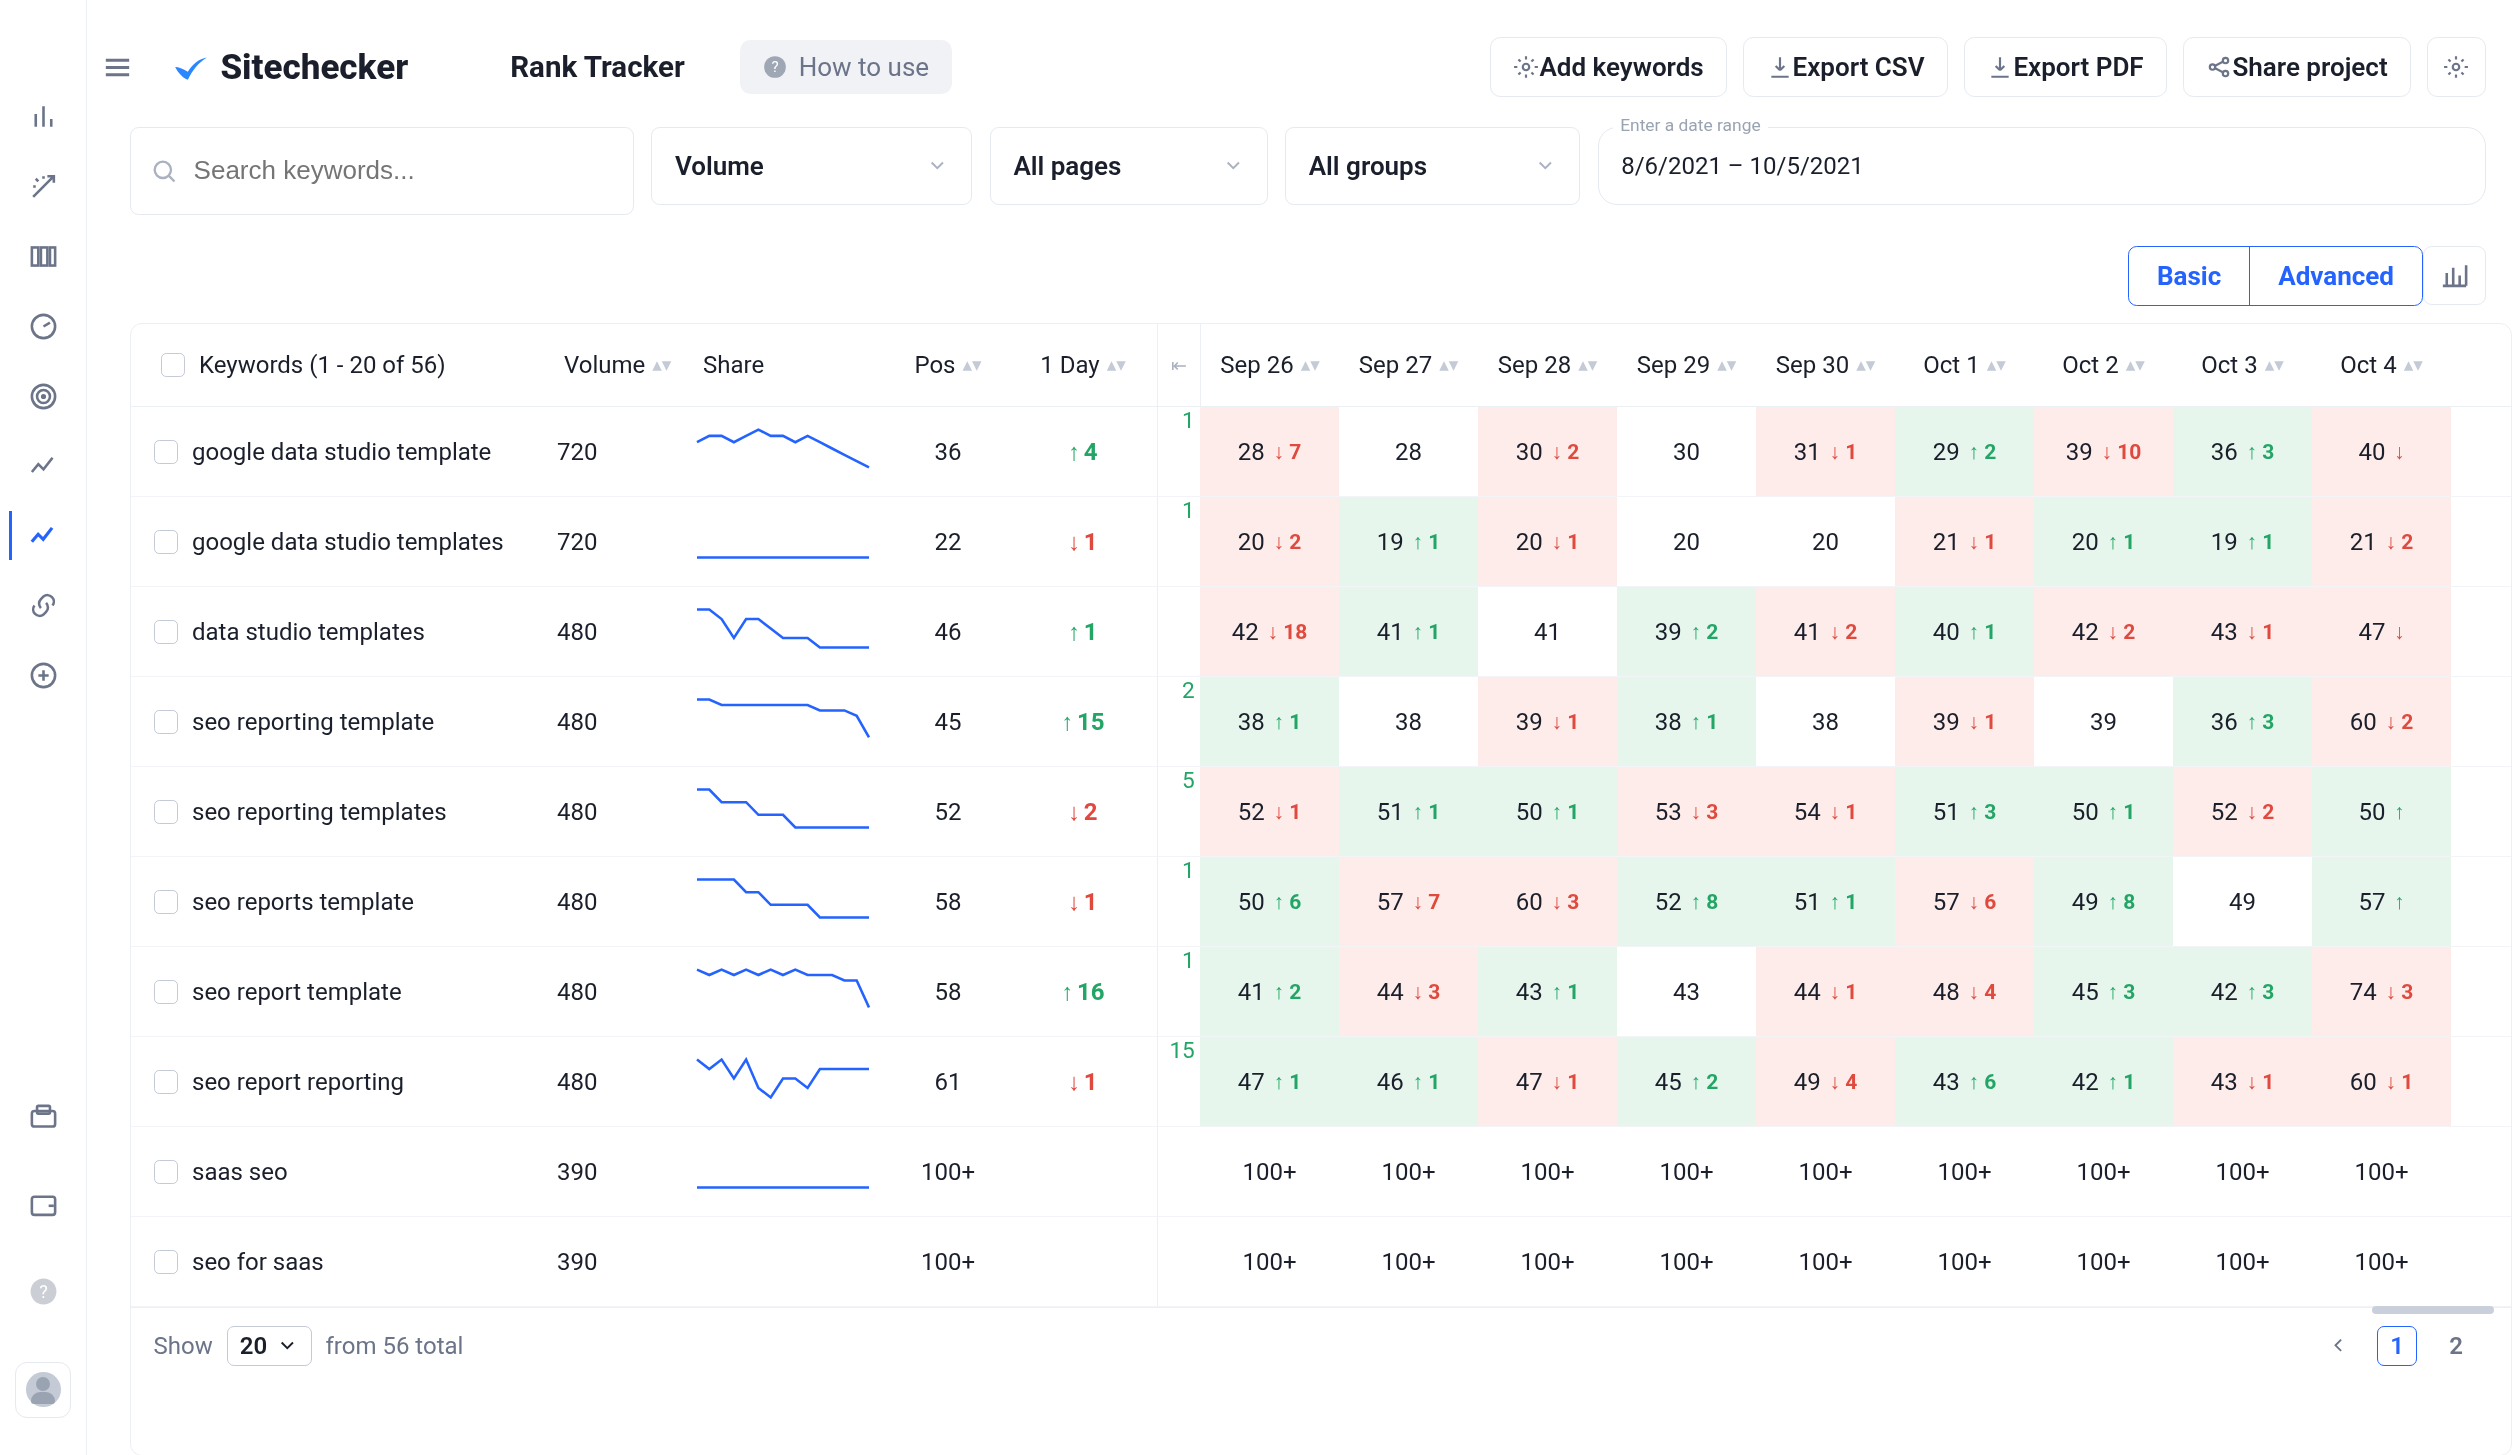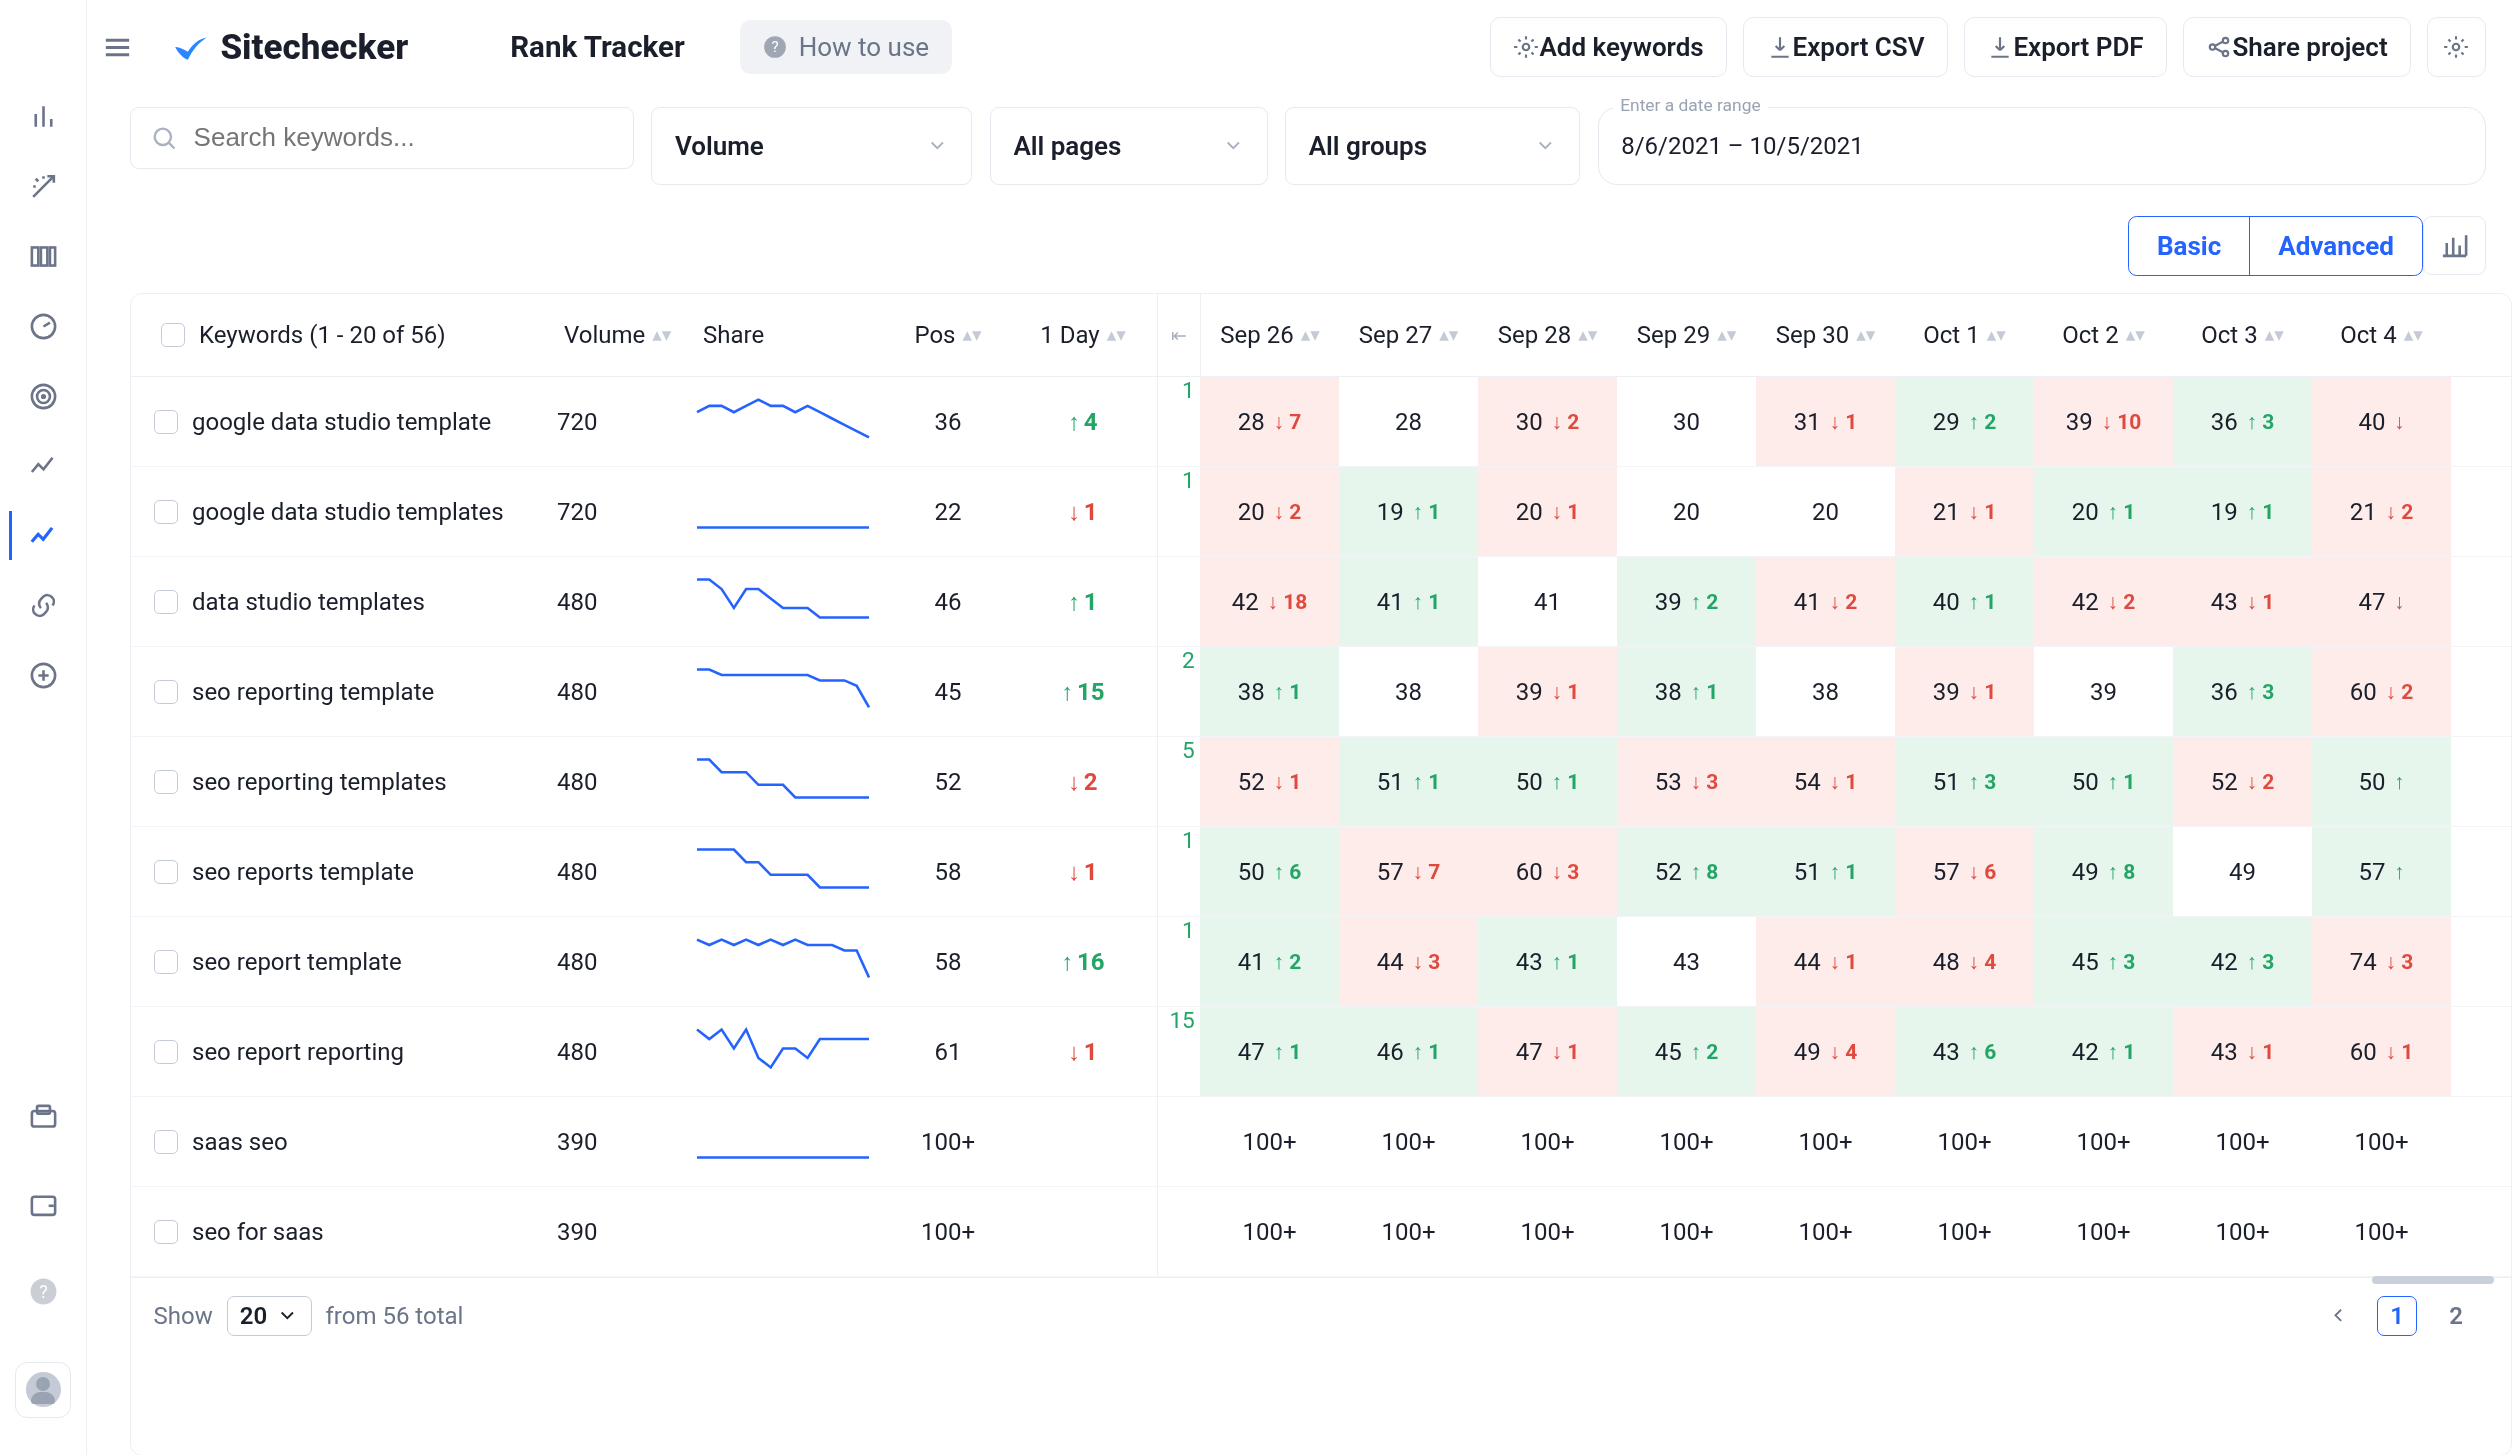--- a/index.html
+++ b/index.html
@@ -25,36 +25,36 @@
   .rail-bottom { margin-top:auto; display:flex; flex-direction:column; align-items:center; gap:17.4px; }
   .avatar { width:56px; height:56px; border-radius:12px; border:0.9px solid #e5e9f0; display:flex; align-items:center; justify-content:center; margin:17.4px; }
   .avatar-glyph { width:35px; height:35px; border-radius:50%; background:#c4cbd6; position:relative; }
   .avatar-glyph::before { content:""; position:absolute; top:5.2px; left:10.4px; width:14px; height:14px; border-radius:50%; background:#9aa3b2; }
   .avatar-glyph::after { content:""; position:absolute; bottom:3.5px; left:5.2px; right:5.2px; height:12px; border-radius:10.4px 10.4px 3.5px 3.5px; background:#9aa3b2; }
 
   
   .main { flex:1; display:flex; flex-direction:column; min-width:0; }
 
   
-  .top-header { display:flex; align-items:center; gap:24px; padding:17.4px 26px 17.4px 0; }
+  .top-header { display:flex; align-items:center; gap:24px; padding:17.4px 26px 17.4px 0;margin-top:20px; }
   .hamburger { width:61px; display:flex; align-items:center; justify-content:center; color:#6b7488; cursor:pointer; }
   .hamburger svg { width:35px; height:35px; }
   .logo { display:flex; align-items:center; gap:10.4px; font-size:35px; font-weight:800; }
   .logo-mark { width:38px; height:38px; color:#2b87ff; }
   .page-title { font-size:29.5px; font-weight:700; margin-left:78px; }
   .howto { display:flex; align-items:center; gap:10.4px; background:#f0f2f6; border-radius:10.4px; padding:12px 22.6px; margin-left:31px; color:#6b7488; font-size:26px; cursor:pointer; }
   .howto svg { width:26px; height:26px; }
   .header-actions { margin-left:auto; display:flex; gap:15.6px; }
   .hbtn { display:flex; align-items:center; border:1.7px solid #e5e9f0; border-radius:10.4px; padding:14px 22.6px; font-size:26px; font-weight:600; background:#fff; cursor:pointer; white-space:nowrap; }
   .hbtn svg { width:26px; height:26px; color:#6b7488; }
   .hbtn.icon-only { padding:14px 15.6px; }
 
   
   .filter-bar { display:flex; gap:17.4px; padding:12px 26px 12px 43px; background:#fff; }
-  .search-box { display:flex; align-items:center; border:1.7px solid #e5e9f0; border-radius:8.7px; width:504px; padding:0 19px; height:62px; }
+  .search-box { display:flex; align-items:center; border:1.7px solid #e5e9f0; border-radius:8.7px; width:504px; padding:0 19px; height:88px; }
   .search-box svg { width:28px; height:28px; color:#aab1c0; }
   .search-box input { border:none; outline:none; font-size:26px; margin-left:15.6px; flex:1; color:#6b7488; background:transparent; }
   .drop { display:flex; align-items:center; justify-content:space-between; border:1.7px solid #e5e9f0; border-radius:8.7px; width:321px; padding:0 22.6px; height:78px; font-size:26px; font-weight:600; cursor:pointer; background:#fff; }
   .drop .chev { color:#aab1c0; }
   .date-wrap { position:relative; flex:1; min-width:295px; }
   .date-wrap .date-legend { position:absolute; top:-12px; left:15.6px; background:#fff; padding:0 7px; font-size:17.4px; color:#9aa3b2; }
   .date-wrap .date-val { border:1.7px solid #e5e9f0; border-radius:19px; height:78px; display:flex; align-items:center; padding:0 22.6px; font-size:24px; }
 
   
   .mode-bar { display:flex; justify-content:flex-end; align-items:center; padding:19px 26px 8.7px 43px; }

